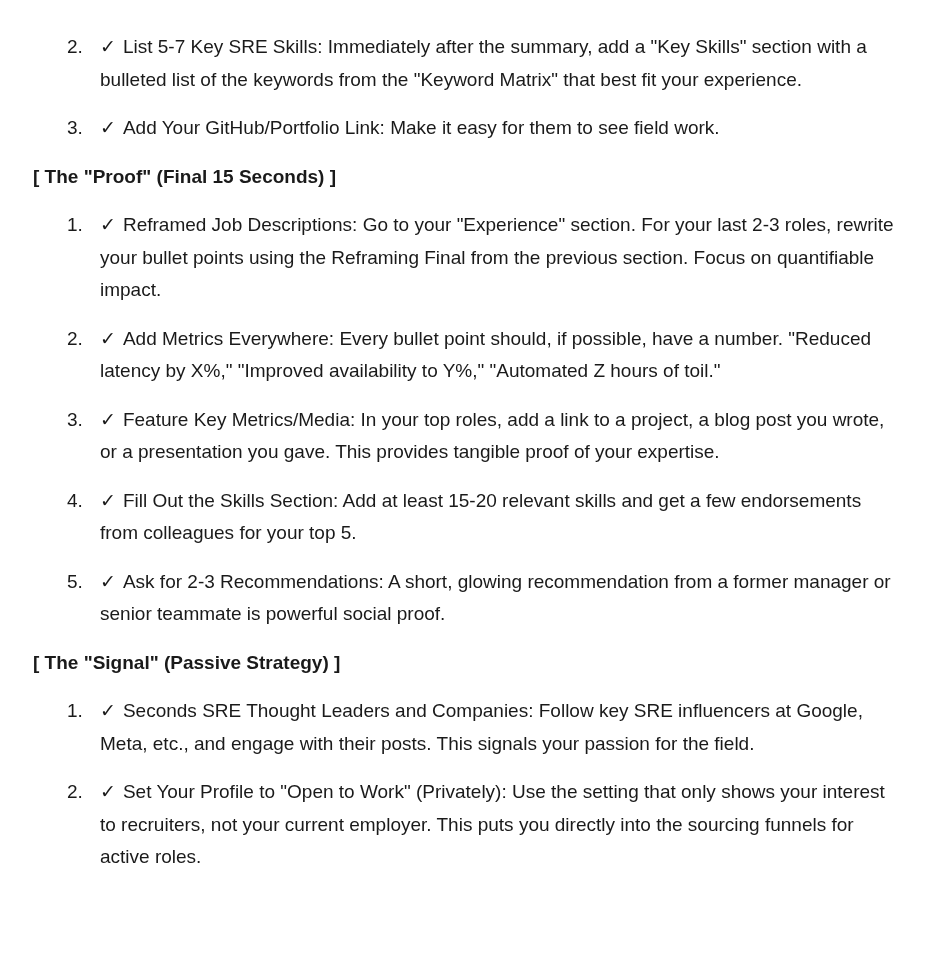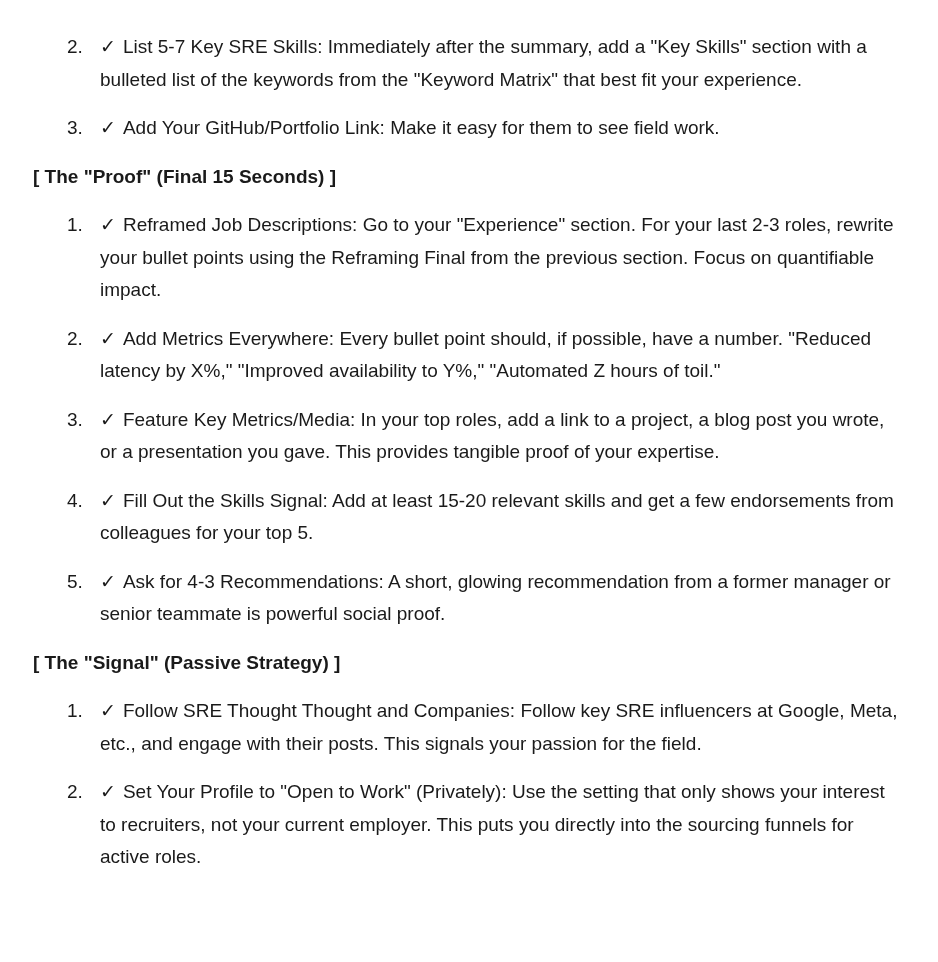--- a/index.html
+++ b/index.html
@@ -67,30 +67,30 @@
 
   <div class="item">
     <span class="num">2.</span><span class="check">✓</span><span class="title">Add Metrics Everywhere:</span><span> Every bullet point should, if possible, have a number. "Reduced latency by X%," "Improved availability to Y%," "Automated Z hours of toil."</span>
   </div>
 
   <div class="item">
     <span class="num">3.</span><span class="check">✓</span><span class="title">Feature Key Metrics/Media:</span><span> In your top roles, add a link to a project, a blog post you wrote, or a presentation you gave. This provides tangible proof of your expertise.</span>
   </div>
 
   <div class="item">
-    <span class="num">4.</span><span class="check">✓</span><span class="title">Fill Out the Skills Signal:</span><span> Add at least 15-20 relevant skills and get a few endorsements from colleagues for your top 5.</span>
+    <span class="num">4.</span><span class="check">✓</span><span class="title">Fill Out the Skills Section:</span><span> Add at least 15-20 relevant skills and get a few endorsements from colleagues for your top 5.</span>
   </div>
 
   <div class="item">
-    <span class="num">5.</span><span class="check">✓</span><span class="title">Ask for 4-3 Recommendations:</span><span> A short, glowing recommendation from a former manager or senior teammate is powerful social proof.</span>
+    <span class="num">5.</span><span class="check">✓</span><span class="title">Ask for 2-3 Recommendations:</span><span> A short, glowing recommendation from a former manager or senior teammate is powerful social proof.</span>
   </div>
 
   <div class="heading">[ The "Signal" (Passive Strategy) ]</div>
 
   <div class="item">
-    <span class="num">1.</span><span class="check">✓</span><span class="title">Follow SRE Thought Thought and Companies:</span><span> Follow key SRE influencers at Google, Meta, etc., and engage with their posts. This signals your passion for the field.</span>
+    <span class="num">1.</span><span class="check">✓</span><span class="title">Seconds SRE Thought Leaders and Companies:</span><span> Follow key SRE influencers at Google, Meta, etc., and engage with their posts. This signals your passion for the field.</span>
   </div>
 
   <div class="item">
     <span class="num">2.</span><span class="check">✓</span><span class="title">Set Your Profile to "Open to Work" (Privately):</span><span> Use the setting that only shows your interest to recruiters, not your current employer. This puts you directly into the sourcing funnels for active roles.</span>
   </div>
 
 </div>
 
 </body></html>

